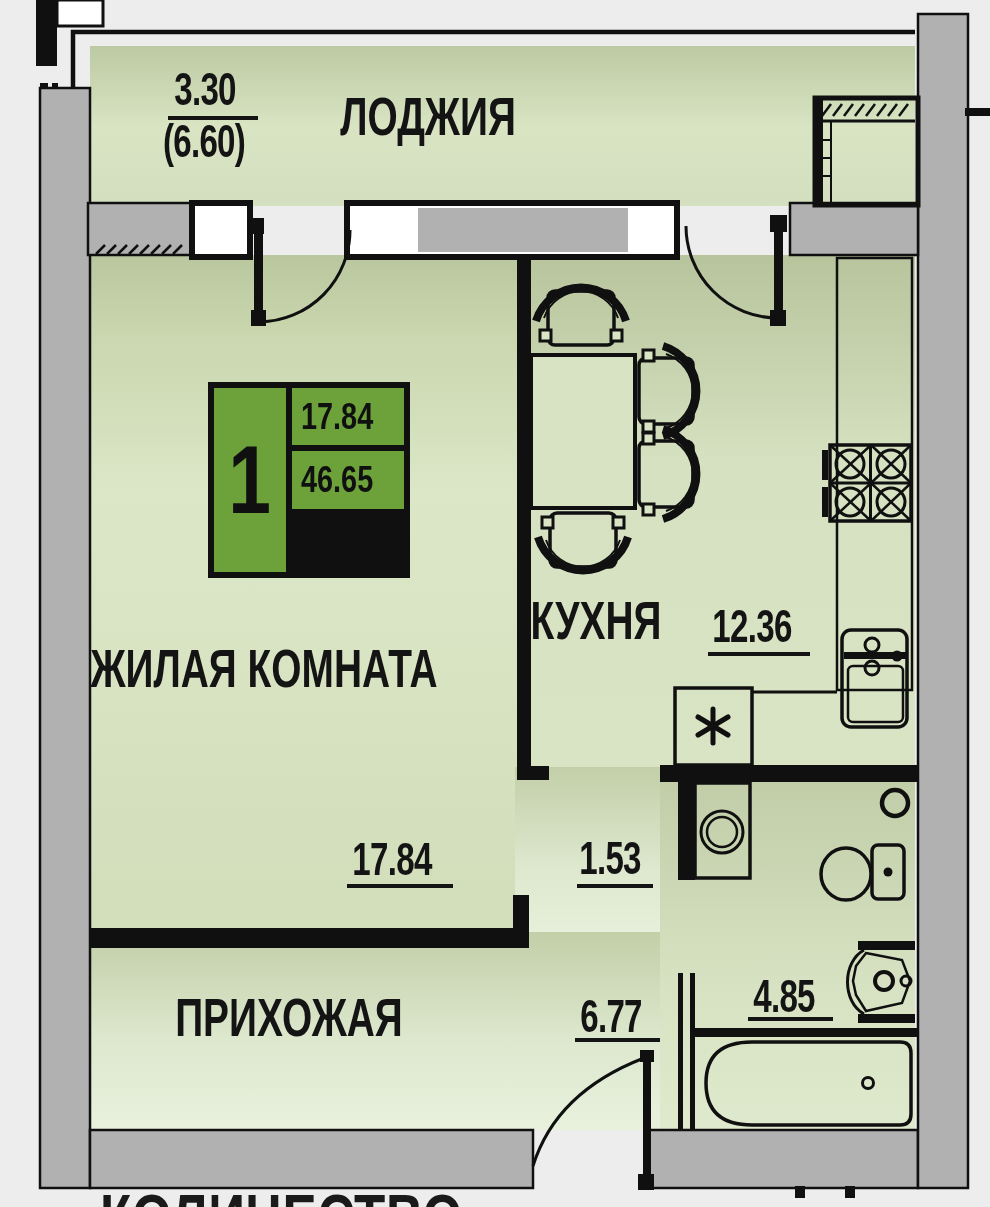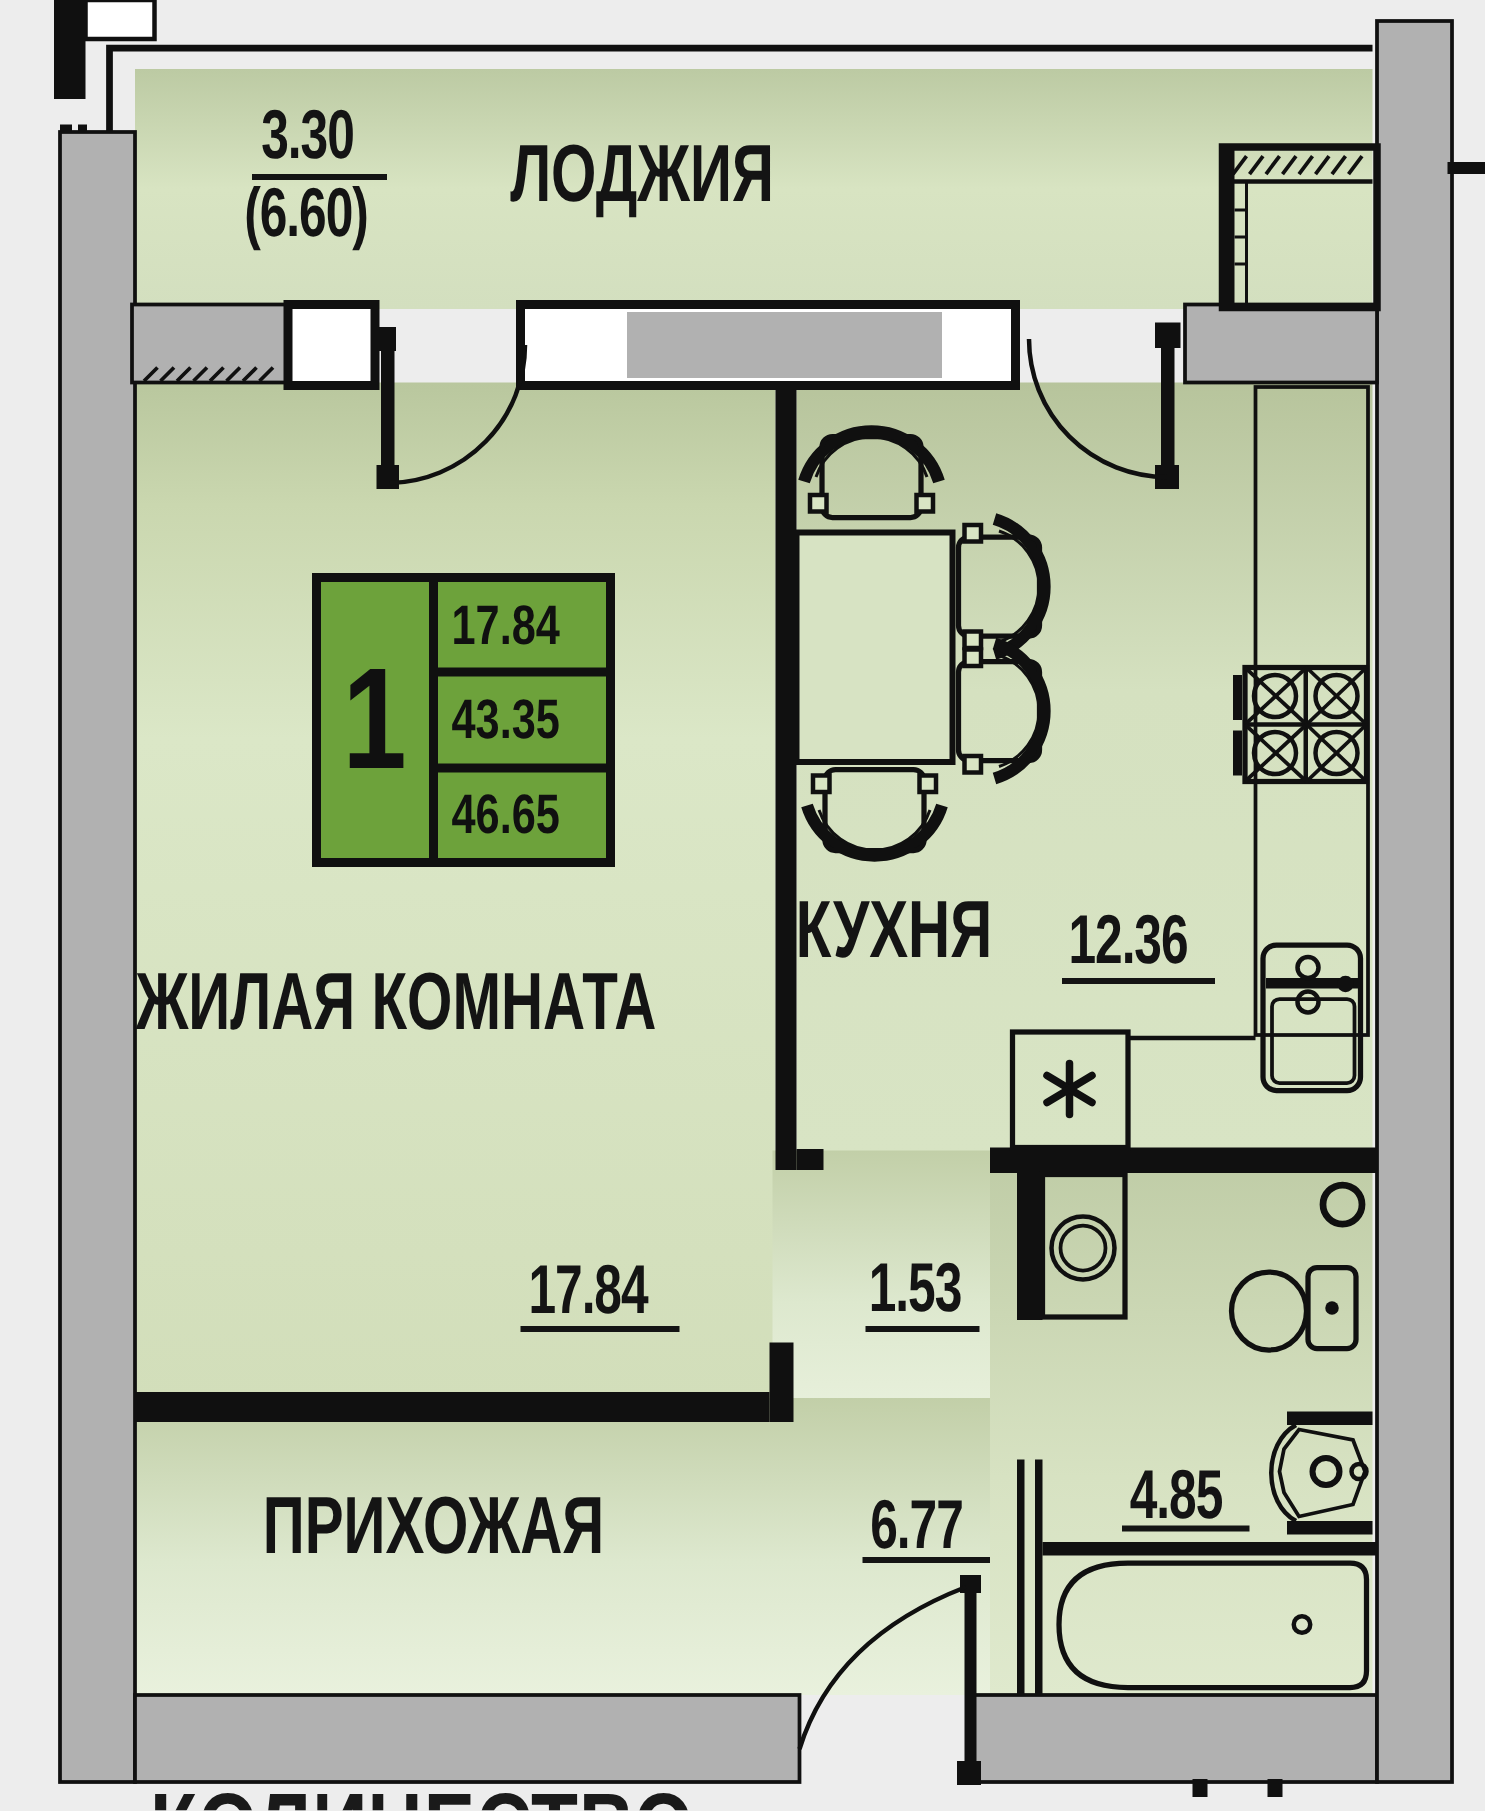--- a/index.html
+++ b/index.html
@@ -246,23 +246,20 @@
 </svg>
 
 <div id="unit-card">
   <div class="cell unitnum">
     <span>1</span>
   </div>
   <div class="cell rowval">
     <span>17.84</span>
   </div>
   <div class="cell rowval">
-    <span>43.35</span>
-  </div>
-  <div class="cell rowval">
     <span>46.65</span>
   </div>
 </div>
 
 <div class="lbl dim-lbl" style="left:205px;top:89px;">3.30</div>
 <div class="uline" style="left:168px;top:116px;width:90px;"></div>
 <div class="lbl dim-lbl" style="left:204px;top:141px;">(6.60)</div>
 <div class="lbl room-lbl" style="left:428px;top:116px;">ЛОДЖИЯ</div>
 
 <div class="lbl room-lbl" style="left:264px;top:668px;">ЖИЛАЯ КОМНАТА</div>

